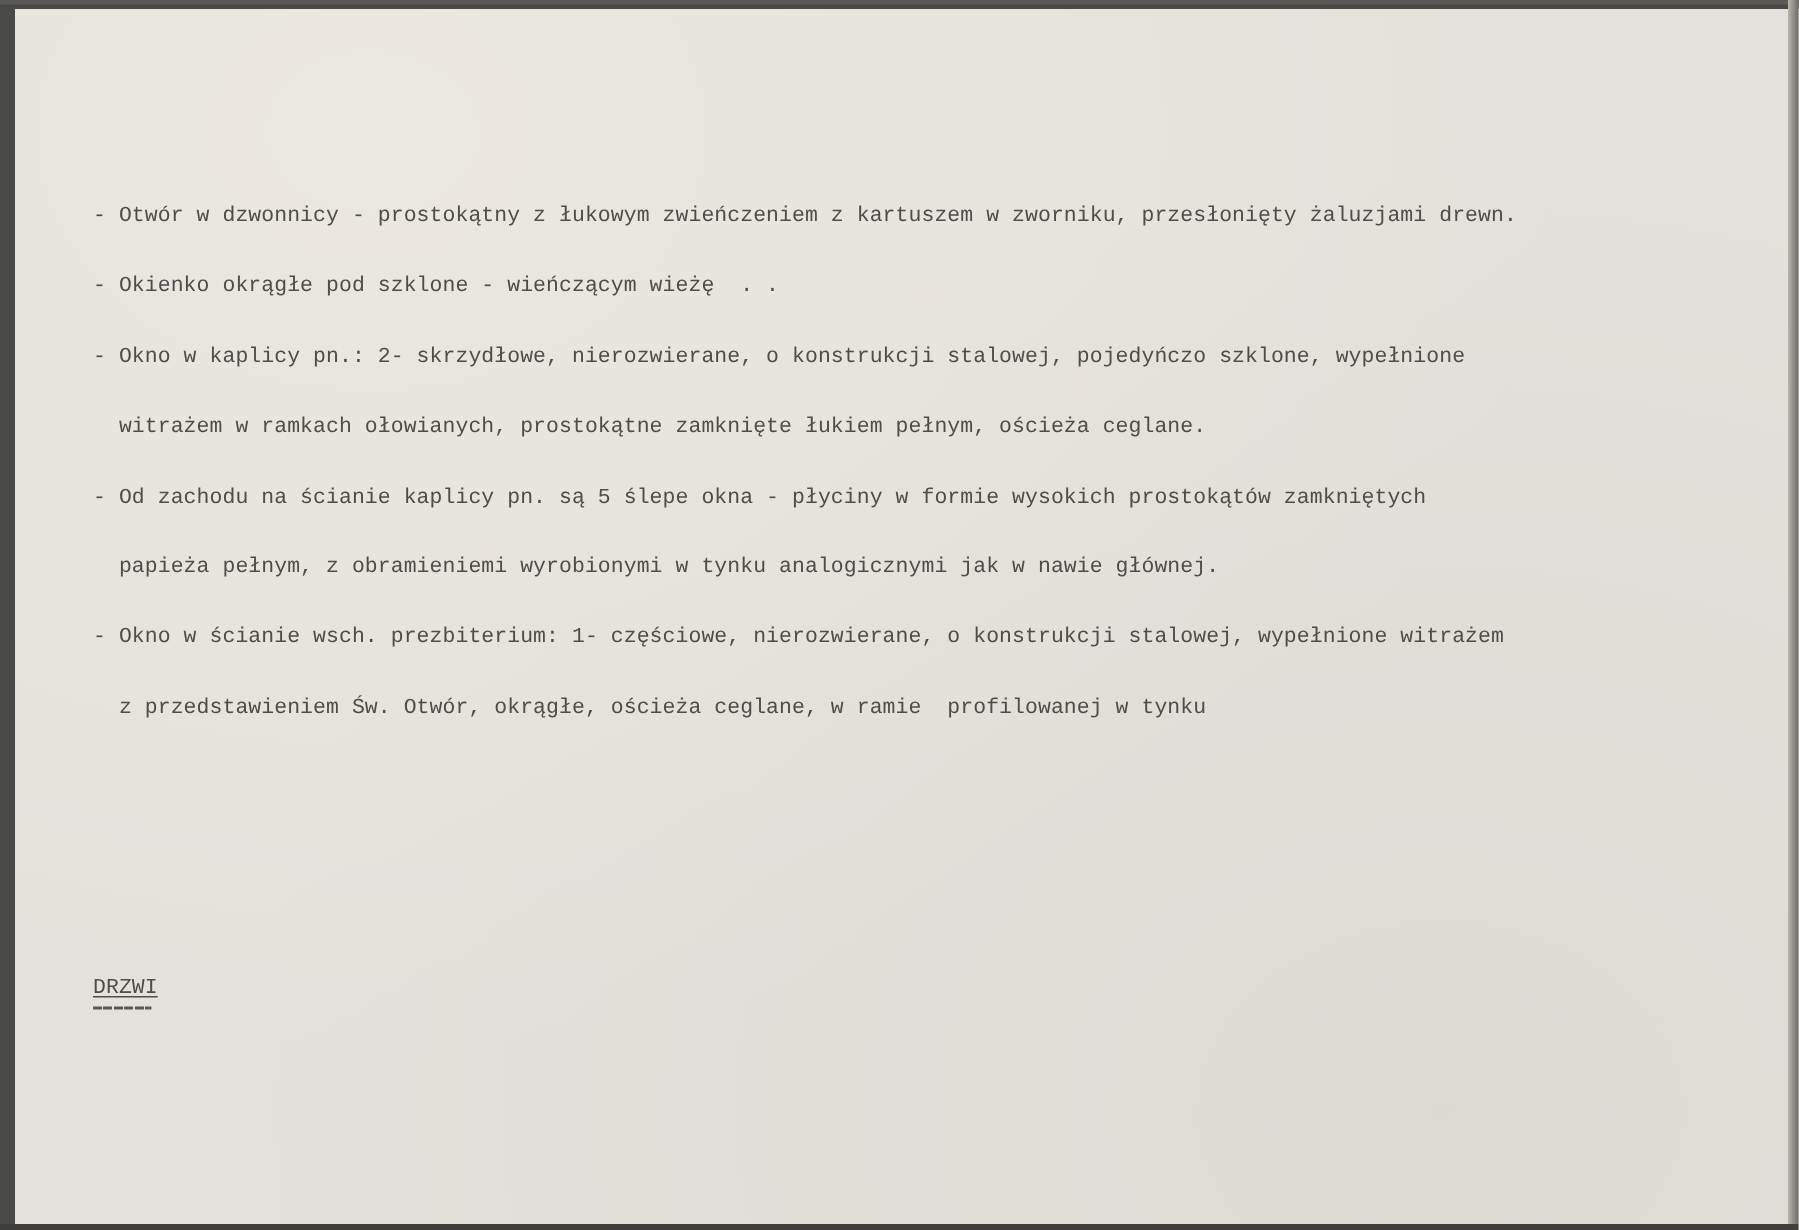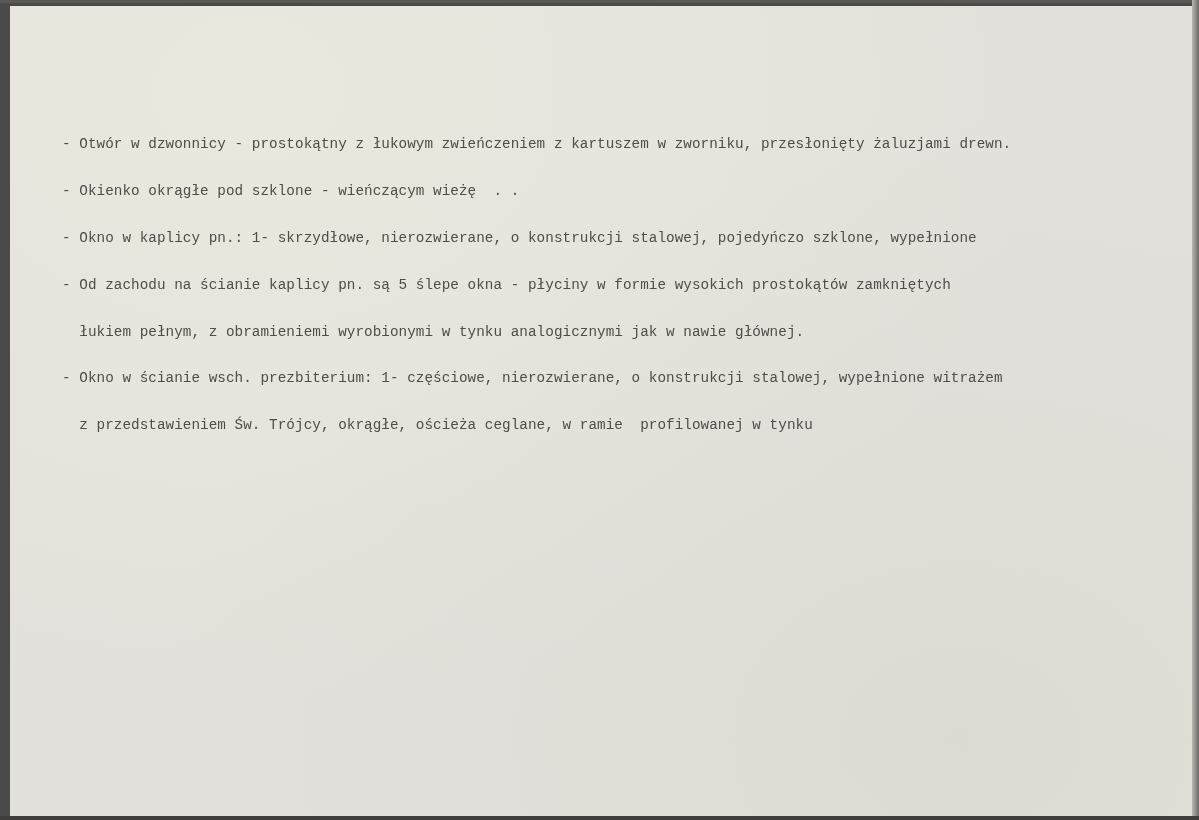--- a/index.html
+++ b/index.html
@@ -85,30 +85,32 @@
   </style>
 </head>
 <body>
 
 <div class="edge-top"></div>
 <div class="page">
   <div class="text">
     <div class="section">
       <span class="line">- Otwór w dzwonnicy - prostokątny z łukowym zwieńczeniem z kartuszem w zworniku, przesłonięty żaluzjami drewn.</span>
       <span class="line">- Okienko okrągłe pod szklone - wieńczącym wieżę  . .</span>
-      <span class="line">- Okno w kaplicy pn.: 1- skrzydłowe, nierozwierane, o konstrukcji stalowej, pojedyńczo szklone, wypełnione</span>
+      <span class="line">- Okno w kaplicy pn.: 2- skrzydłowe, nierozwierane, o konstrukcji stalowej, pojedyńczo szklone, wypełnione</span>
+      <span class="line">  witrażem w ramkach ołowianych, prostokątne zamknięte łukiem pełnym, ościeża ceglane.</span>
       <span class="line">- Od zachodu na ścianie kaplicy pn. są 5 ślepe okna - płyciny w formie wysokich prostokątów zamkniętych</span>
-      <span class="line">  łukiem pełnym, z obramieniemi wyrobionymi w tynku analogicznymi jak w nawie głównej.</span>
+      <span class="line">  papieża pełnym, z obramieniemi wyrobionymi w tynku analogicznymi jak w nawie głównej.</span>
       <span class="line">- Okno w ścianie wsch. prezbiterium: 1- częściowe, nierozwierane, o konstrukcji stalowej, wypełnione witrażem</span>
-      <span class="line">  z przedstawieniem Św. Trójcy, okrągłe, ościeża ceglane, w ramie  profilowanej w tynku</span>
+      <span class="line">  z przedstawieniem Św. Otwór, okrągłe, ościeża ceglane, w ramie  profilowanej w tynku</span>
     </div>
 
     <span class="gap-m"></span>
 
     <div class="section">
+      <span class="line"><span class="heading">DRZWI</span></span>
       <span class="gap-s" style="height:6px"></span>
       
       
       
       
       
       
       
       
       

